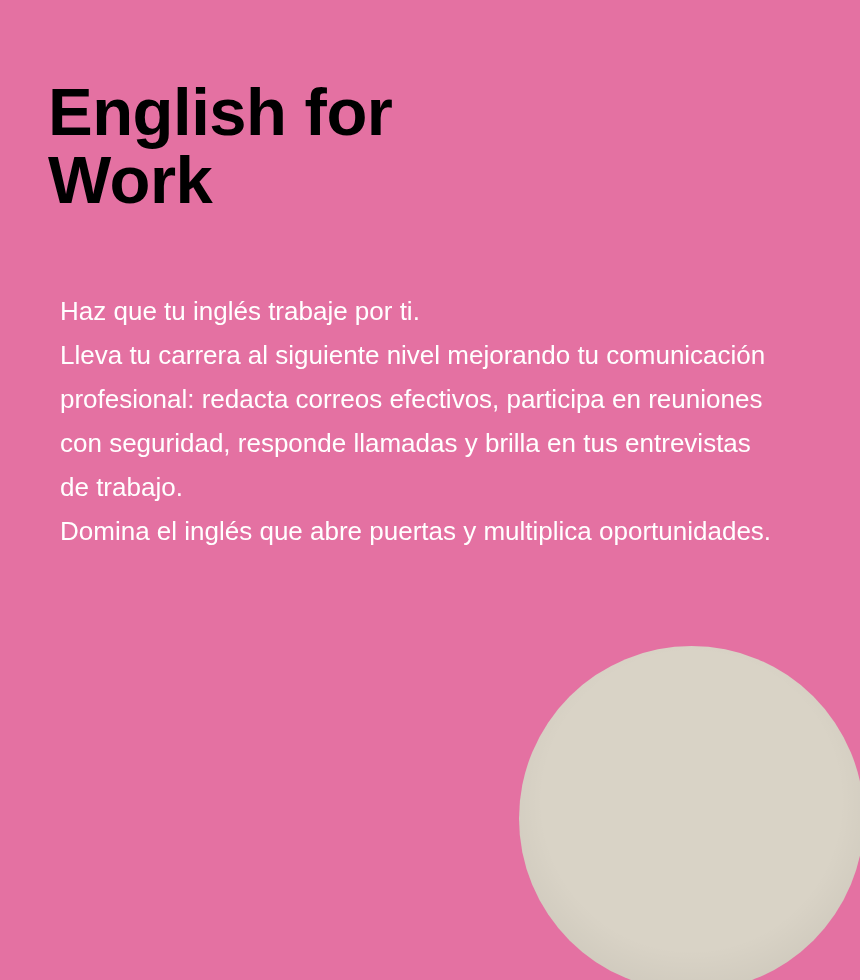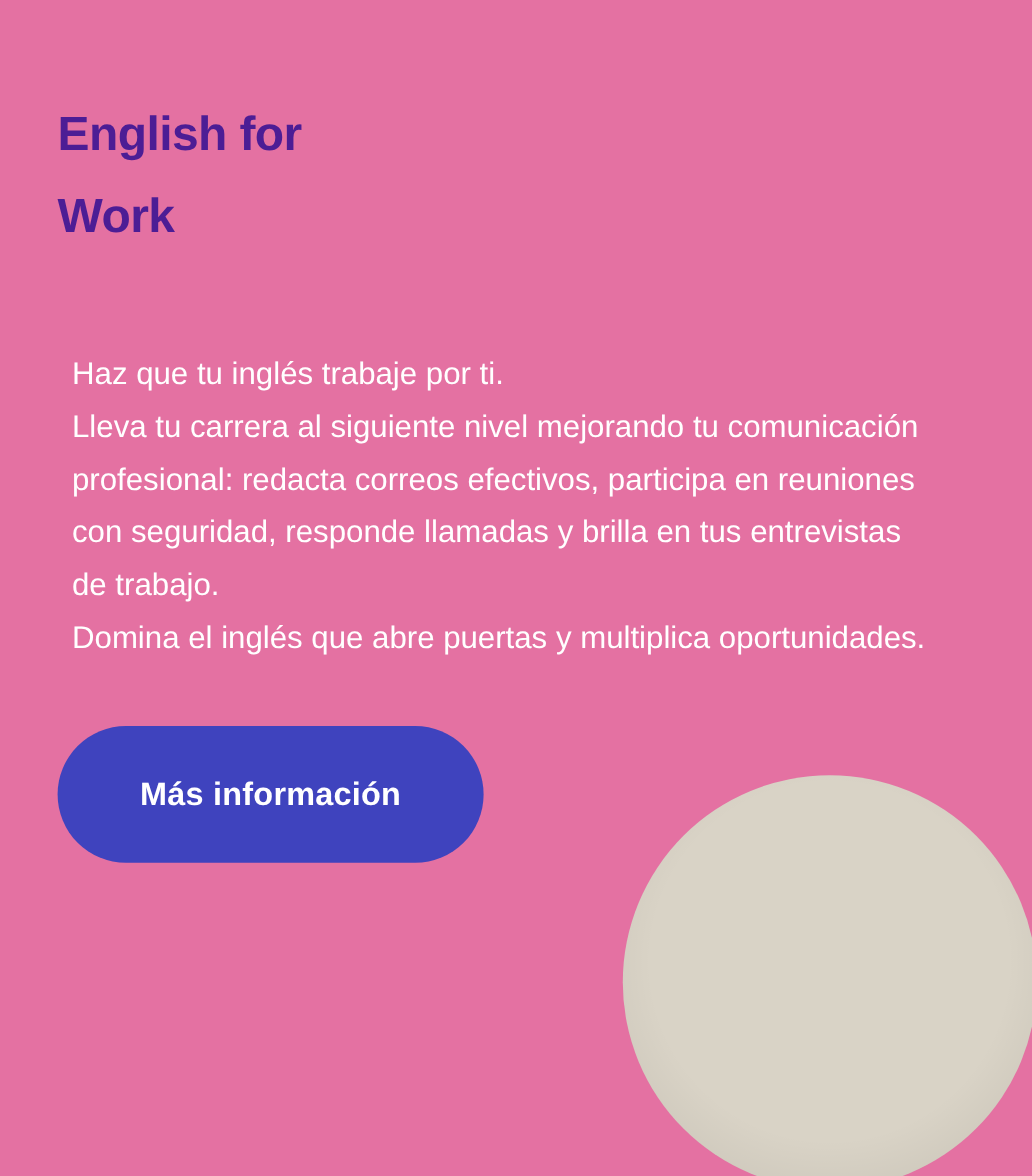--- a/index.html
+++ b/index.html
@@ -71,22 +71,22 @@
   .content {
     position: absolute;
     left: 48px;
     top: 0;
     width: 760px;
   }
 
   .headline {
     margin: 0;
     padding-top: 78px;
-    color: #4c1d95;
-    font-size: 40px;
+    color: #000000;
+    font-size: 67px;
     line-height: 68px;
     font-weight: 700;
     letter-spacing: -0.5px;
     white-space: pre-line;
   }
 
   .body-copy {
     margin: 12px;
     padding-top: 63px;
     width: 718px;
@@ -132,18 +132,15 @@
 
   <div class="content">
 
     <h1 class="headline">English for
 Work</h1>
 
     <p class="body-copy">Haz que tu inglés trabaje por ti.
 Lleva tu carrera al siguiente nivel mejorando tu comunicación profesional: redacta correos efectivos, participa en reuniones con seguridad, responde llamadas y brilla en tus entrevistas de trabajo.
 Domina el inglés que abre puertas y multiplica oportunidades.</p>
 
-    <div class="cta-wrap">
-      <button class="cta-button">Más información</button>
-    </div>
 
   </div>
 </div>
 
 </body></html>

